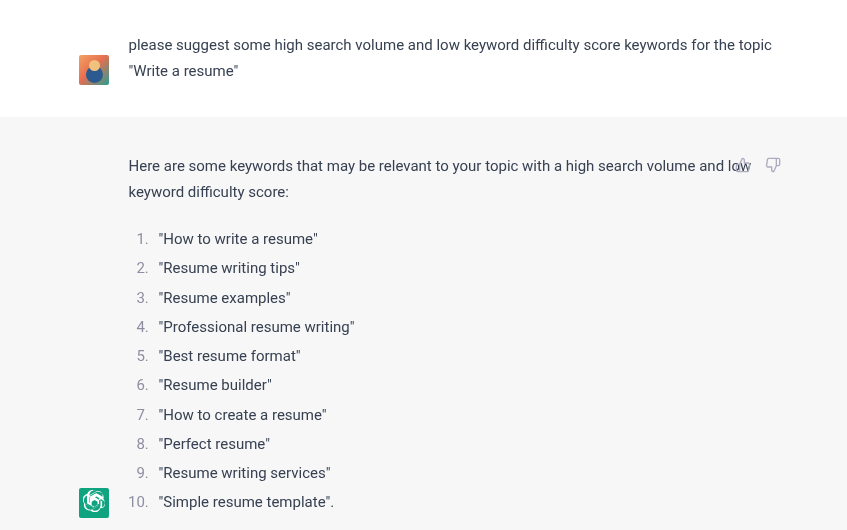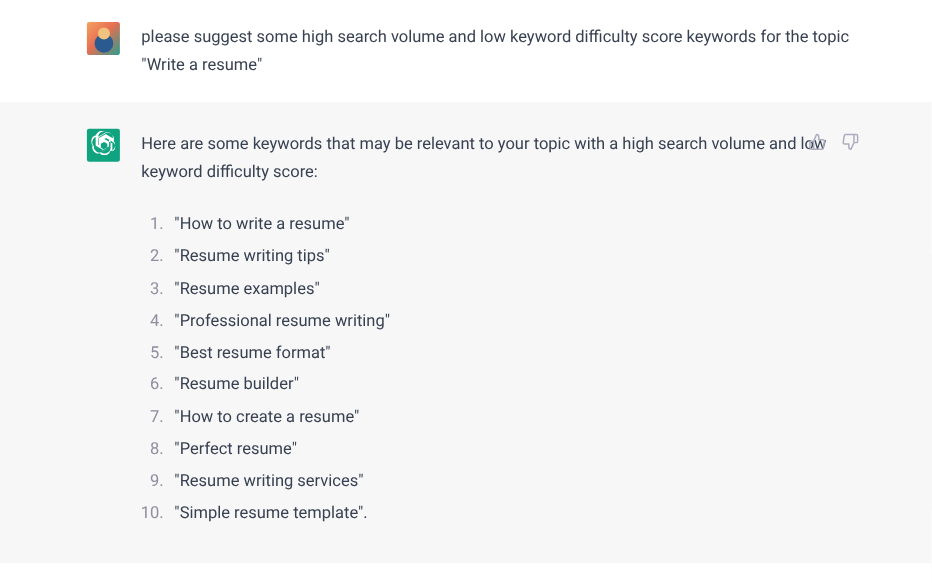--- a/index.html
+++ b/index.html
@@ -10,23 +10,24 @@
       background: #fff;
       width: 847px;
       height: 530px;
     }
     .message {
       padding: 20px 0;
     }
     .message-inner {
       display: flex;
       max-width: 770px;
-      margin: 0 auto;
+      margin: 12px auto;
       padding: 0 30px 0 40px;
       position: relative;
+      align-items: flex-end;
     }
     .user-msg { background: #fff; }
     .assistant-msg { background: #f7f7f8; padding: 24px 0 30px; }
     .avatar {
       width: 30px;
       height: 30px;
       flex-shrink: 0;
       border-radius: 2px;
       margin-right: 20px;
       display: flex;

